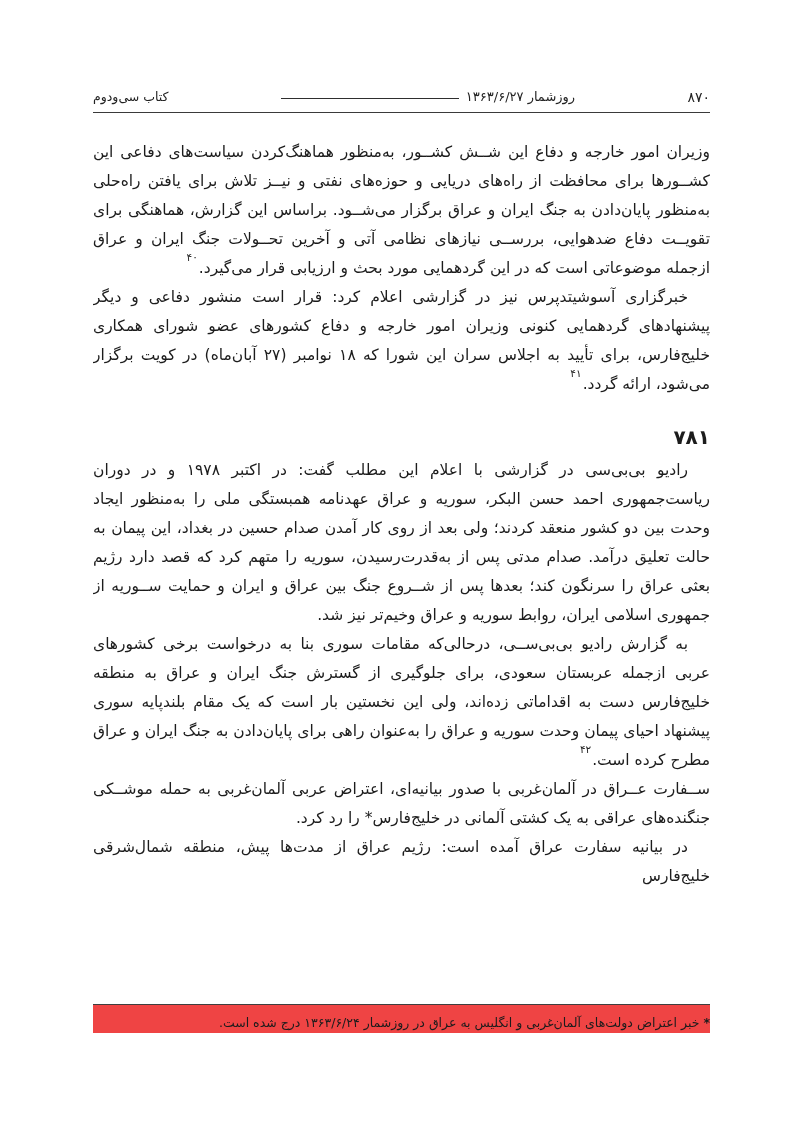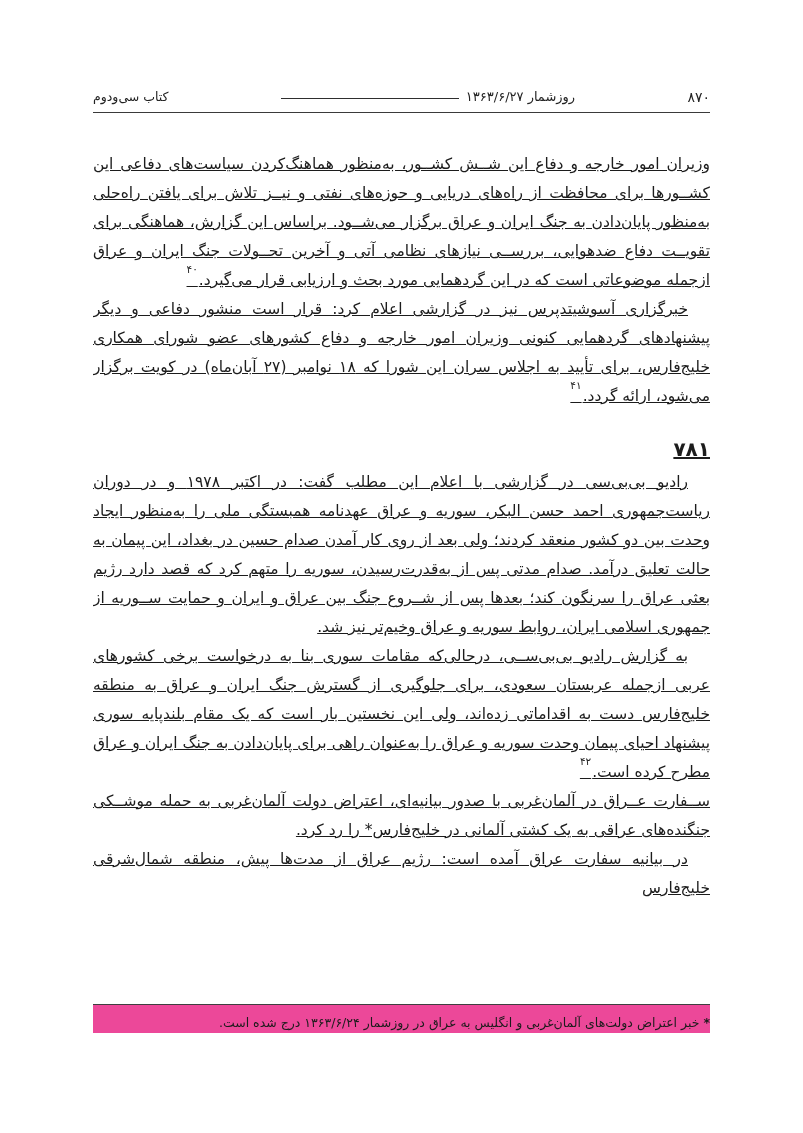--- a/index.html
+++ b/index.html
@@ -37,28 +37,27 @@
   }
   .book-title { font-size: 12.5px; }
   .header-divider {
     height: 1px;
     background: #3a3a3a;
     margin-top: 6px;
   }
 
   
   .page-body {
-    margin-top: 37px;
+    margin-top: 25px;
     height: 860px;
     overflow: hidden;
     font-size: 15.5px;
     line-height: 29px;
     text-align: justify;
     text-justify: inter-word;
-    text-decoration: underline;
   }
   .para { margin: 0; }
   .para.indent { text-indent: 22px; }
   .pub { font-style: italic; }
 
   .fn-ref {
     font-size: 10.5px;
     line-height: 0;
     position: relative;
     top: -6px;
@@ -76,21 +75,21 @@
   .footnote {
     position: absolute;
     top: 1004px;
     right: 93px;
     left: 93px;
     border-top: 1px solid #3f3f3f;
     padding-top: 8px;
     font-size: 12.5px;
     line-height: 20px;
     text-align: right;
-    background: #ec4899;
+    background: #ef4444;
   }
   .fn-marker { font-weight: bold; margin-left: 4px; }
 </style>
 </head>
 <body>
 
 <div class="page">
 
   <header class="page-header">
     <span class="page-number">۸۷۰</span>
@@ -109,21 +108,21 @@
     <p class="para indent"><span>خبرگزاری آسوشیتدپرس نیز در گزارشی اعلام کرد: قرار است منشور دفاعی و دیگر پیشنهادهای گردهمایی کنونی وزیران امور خارجه و دفاع کشورهای عضو شورای همکاری خلیج‌فارس، برای تأیید به اجلاس سران این شورا که ۱۸ نوامبر (۲۷ آبان‌ماه) در کویت برگزار می‌شود، ارائه گردد.</span><sup class="fn-ref">۴۱</sup></p>
 
     <h2 class="section-number">۷۸۱</h2>
 
 
     <p class="para indent"><span>رادیو بی‌بی‌سی در گزارشی با اعلام این مطلب گفت: در اکتبر ۱۹۷۸ و در دوران ریاست‌جمهوری احمد حسن البکر، سوریه و عراق عهدنامه همبستگی ملی را به‌منظور ایجاد وحدت بین دو کشور منعقد کردند؛ ولی بعد از روی کار آمدن صدام حسین در بغداد، این پیمان به حالت تعلیق درآمد. صدام مدتی پس از به‌قدرت‌رسیدن، سوریه را متهم کرد که قصد دارد رژیم بعثی عراق را سرنگون کند؛ بعدها پس از شــروع جنگ بین عراق و ایران و حمایت ســوریه از جمهوری اسلامی ایران، روابط سوریه و عراق وخیم‌تر نیز شد.</span></p>
 
     <p class="para indent"><span>به گزارش رادیو بی‌بی‌ســی، درحالی‌که مقامات سوری بنا به درخواست برخی کشورهای عربی ازجمله عربستان سعودی، برای جلوگیری از گسترش جنگ ایران و عراق به منطقه خلیج‌فارس دست به اقداماتی زده‌اند، ولی این نخستین بار است که یک مقام بلندپایه سوری پیشنهاد احیای پیمان وحدت سوریه و عراق را به‌عنوان راهی برای پایان‌دادن به جنگ ایران و عراق مطرح کرده است.</span><sup class="fn-ref">۴۲</sup></p>
 
 
-    <p class="para"><span>ســفارت عــراق در آلمان‌غربی با صدور بیانیه‌ای، اعتراض دولت آلمان‌غربی به حمله موشــکی جنگنده‌های عراقی به یک کشتی آلمانی در خلیج‌فارس* را رد کرد.</span></p>
+    <p class="para"><span>ســفارت عــراق در آلمان‌غربی با صدور بیانیه‌ای، اعتراض عربی آلمان‌غربی به حمله موشــکی جنگنده‌های عراقی به یک کشتی آلمانی در خلیج‌فارس* را رد کرد.</span></p>
 
     <p class="para indent"><span>در بیانیه سفارت عراق آمده است: رژیم عراق از مدت‌ها پیش، منطقه شمال‌شرقی خلیج‌فارس</span></p>
 
   </main>
 
   <footer class="footnote">
     <span class="fn-marker">*</span><span class="fn-text">خبر اعتراض دولت‌های آلمان‌غربی و انگلیس به عراق در روزشمار ۱۳۶۳/۶/۲۴ درج شده است.</span>
   </footer>
 
 </div>

